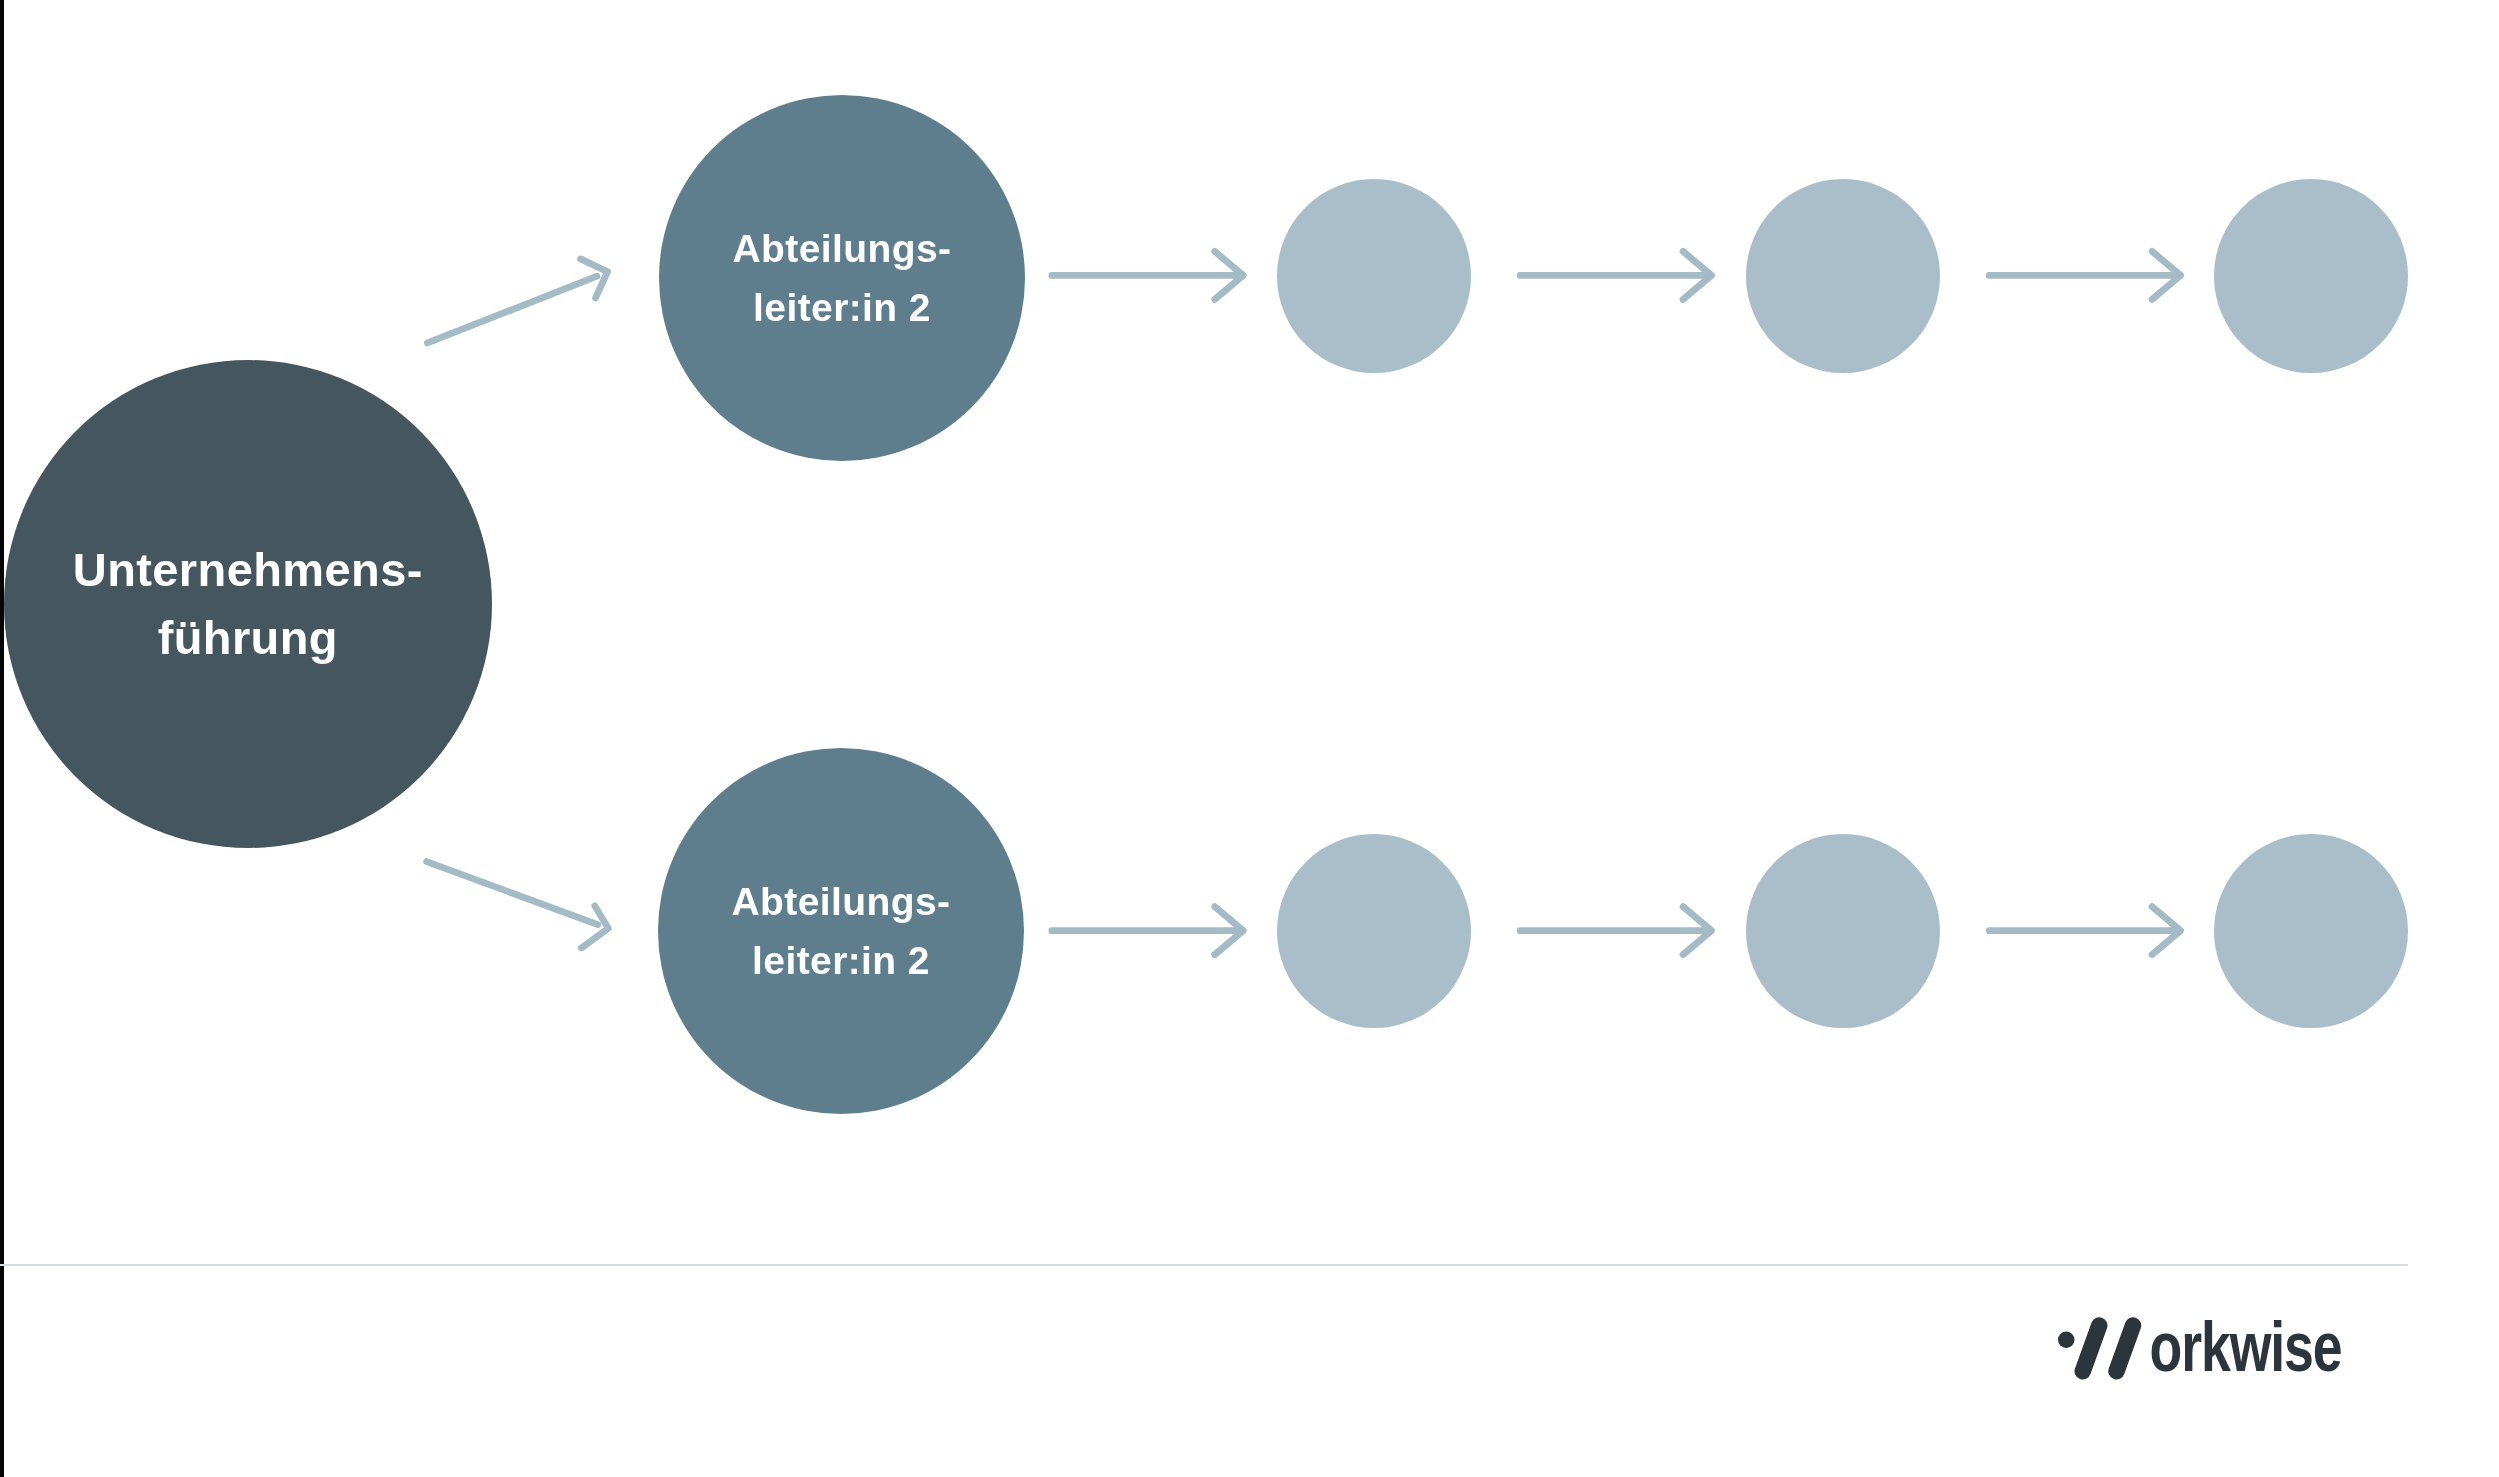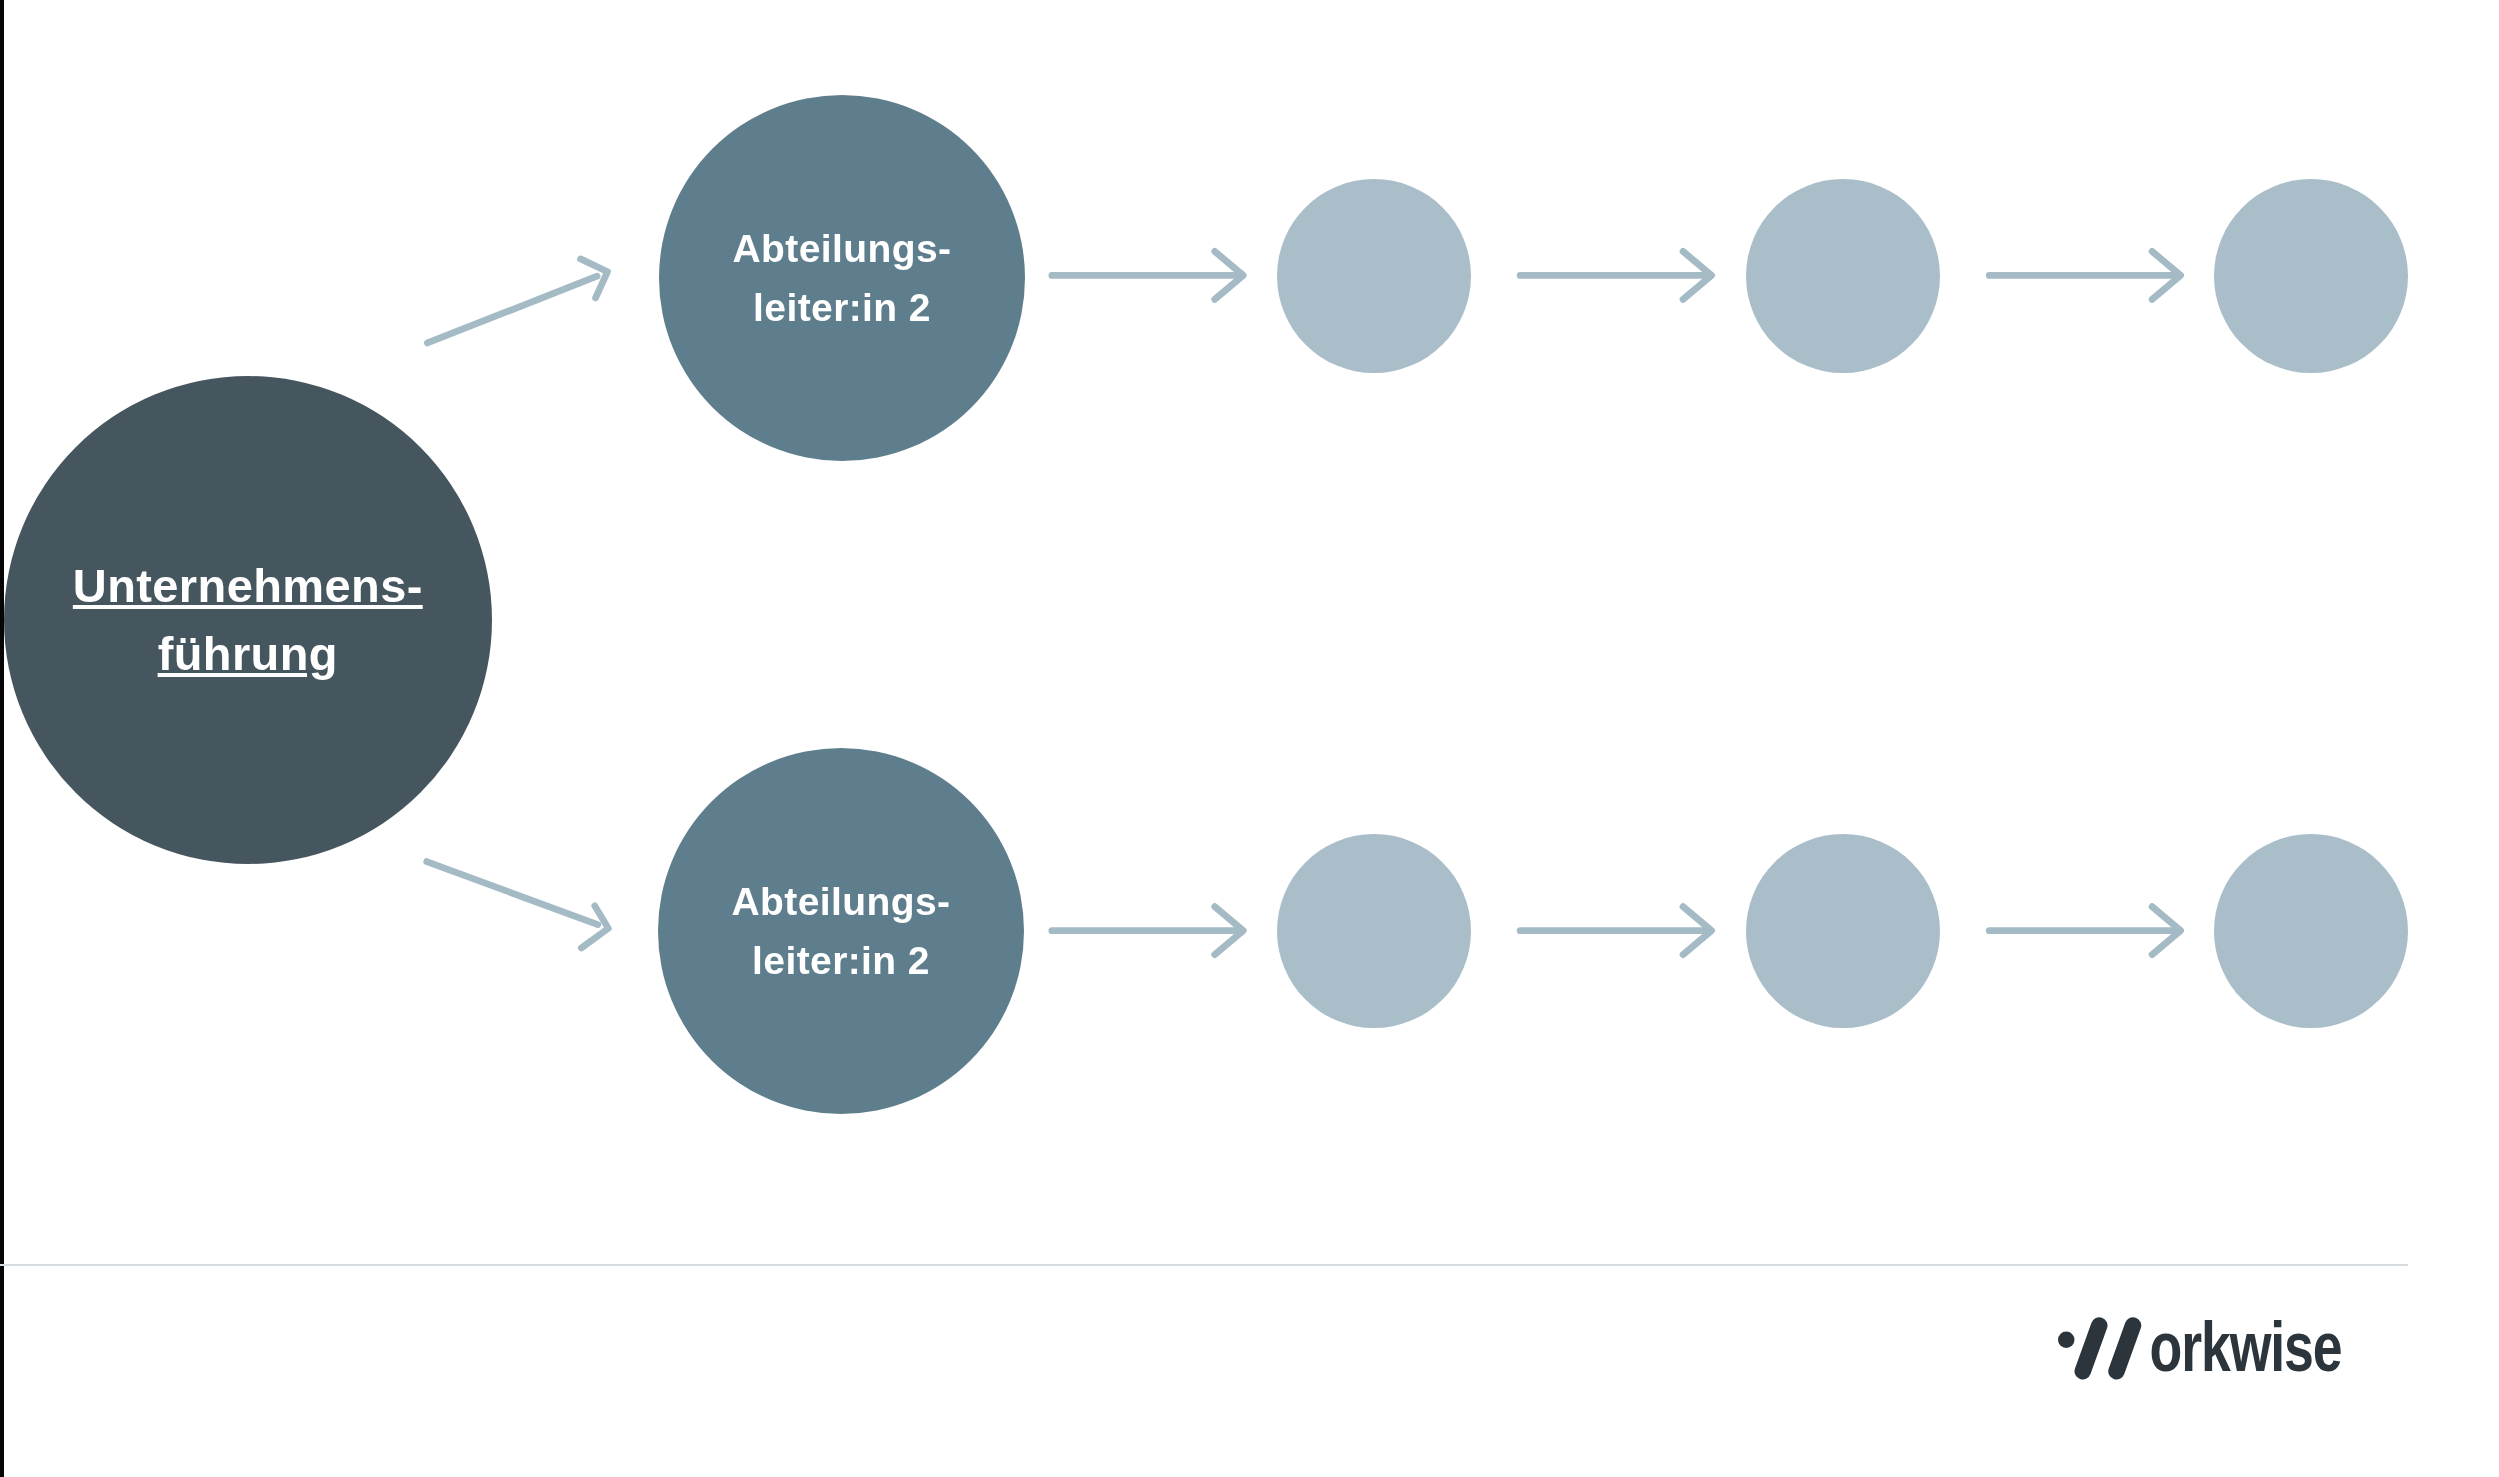--- a/index.html
+++ b/index.html
@@ -22,22 +22,22 @@
   .edge-bar{position:absolute;left:0;top:0;width:3.8px;height:1477px;background:var(--edge-bar);}
   .arrows{position:absolute;left:0;top:0;width:2500px;height:1477px;}
   .arrows path{stroke:var(--arrow);stroke-width:9;fill:none;stroke-linecap:round;stroke-linejoin:round;}
   .node{
     position:absolute;border-radius:50%;
     display:flex;flex-direction:column;align-items:center;justify-content:center;
     text-align:center;color:var(--circle-text);font-weight:700;
   }
   .node span{display:block;}
   .root-node{
-    left:3.8px;top:376px;width:488px;height:488px;background:var(--root-circle);
-    font-size:47px;line-height:68px;letter-spacing:0.4px;text-decoration:underline;
+    left:3.8px;top:360px;width:488px;height:488px;background:var(--root-circle);
+    font-size:47px;line-height:68px;letter-spacing:0.4px;
   }
   .manager-node{
     width:366px;height:366px;background:var(--manager-circle);
     font-size:39px;line-height:59px;letter-spacing:0.4px;
   }
   .manager-1{left:659px;top:95px;}
   .manager-2{left:658px;top:748px;}
   .employee-node{width:194px;height:194px;background:var(--employee-circle);}
   .emp-r1{top:179px;}
   .emp-r2{top:834px;}

